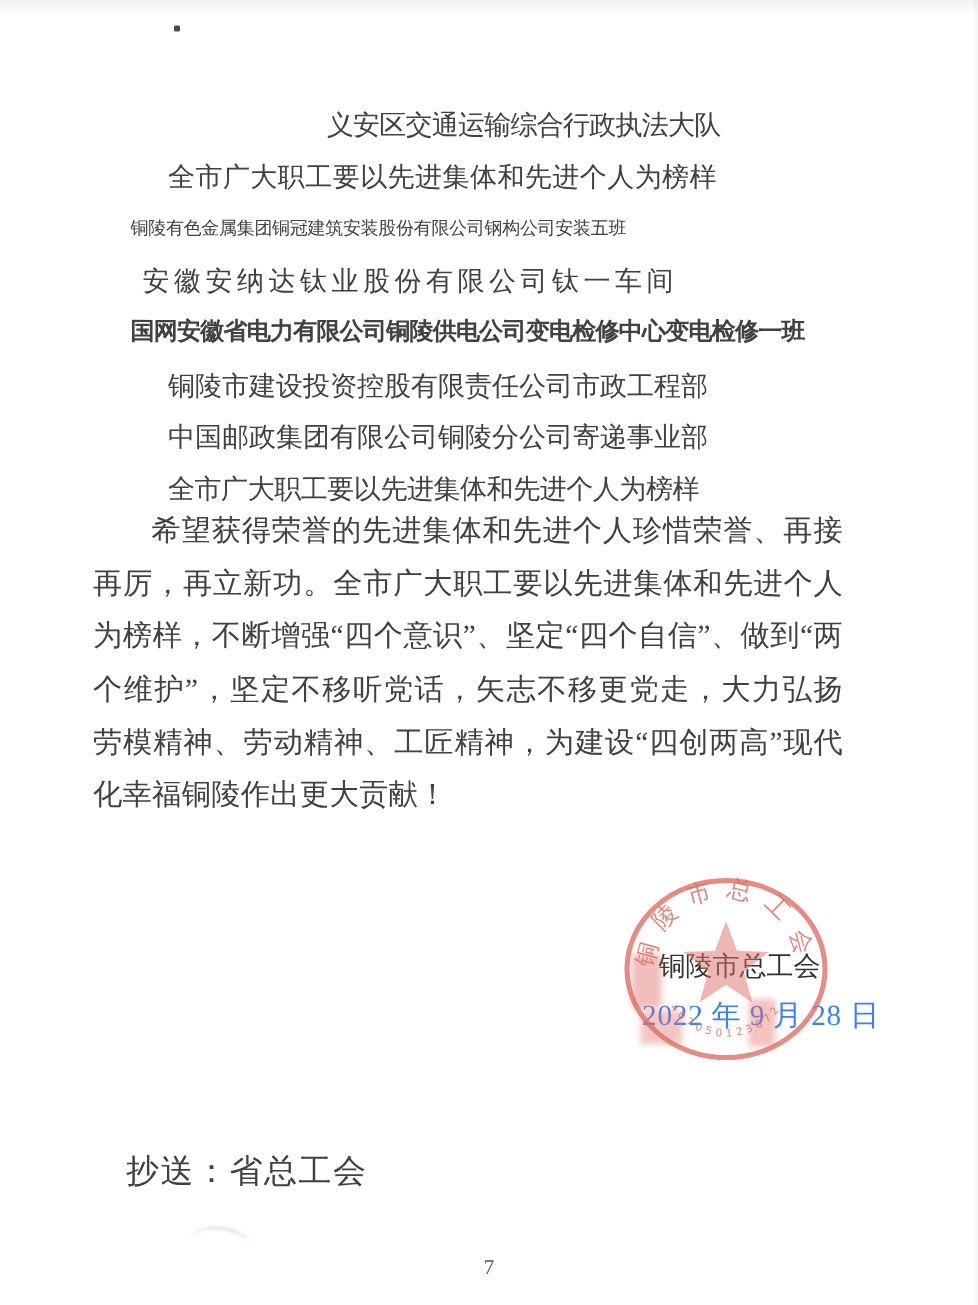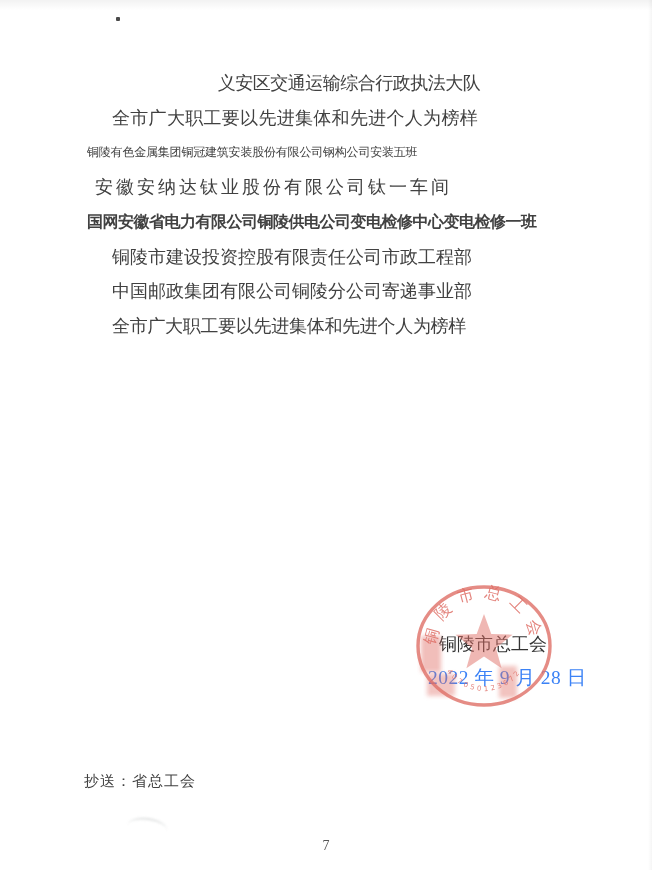--- a/index.html
+++ b/index.html
@@ -58,21 +58,21 @@
     position:absolute;left:439px;top:633px;
     font-size:18px;line-height:22px;color:#333;white-space:nowrap;
   }
   .sig-date{
     position:absolute;left:428px;top:666px;
     font-size:19.5px;line-height:24px;letter-spacing:0.5px;color:#3b82f6;white-space:nowrap;
   }
   
   .cc-line{
     position:absolute;left:84px;top:769px;
-    font-size:15px;line-height:24px;letter-spacing:1px;color:#414141;white-space:nowrap;
+    font-size:22px;line-height:24px;letter-spacing:1px;color:#414141;white-space:nowrap;
   }
   .page-number{
     position:absolute;left:0;right:0;top:838px;text-align:center;
     font-size:14px;color:#555;
   }
   
   .seal{
     position:absolute;left:407px;top:580px;width:155px;height:140px;
     pointer-events:none;
   }
@@ -88,20 +88,21 @@
       <li>义安区交通运输综合行政执法大队</li>
       <li>全市广大职工要以先进集体和先进个人为榜样</li>
       <li>铜陵有色金属集团铜冠建筑安装股份有限公司钢构公司安装五班</li>
       <li>安徽安纳达钛业股份有限公司钛一车间</li>
       <li>国网安徽省电力有限公司铜陵供电公司变电检修中心变电检修一班</li>
       <li>铜陵市建设投资控股有限责任公司市政工程部</li>
       <li>中国邮政集团有限公司铜陵分公司寄递事业部</li>
       <li>全市广大职工要以先进集体和先进个人为榜样</li>
     </ul>
 
+  <div class="closing">希望获得荣誉的先进集体和先进个人珍惜荣誉、再接再厉，再立新功。全市广大职工要以先进集体和先进个人为榜样，不断增强“四个意识”、坚定“四个自信”、做到“两个维护”，坚定不移听党话，矢志不移更党走，大力弘扬劳模精神、劳动精神、工匠精神，为建设“四创两高”现代化幸福铜陵作出更大贡献！</div>
 
   <div class="sig-org">铜陵市总工会</div>
 
   <div class="sig-date">2022 年 9 月 28 日</div>
 
   <svg class="seal" viewBox="0 0 155 140" xmlns="http://www.w3.org/2000/svg">
     <defs>
       <path id="sealArcTop" d="M 31.9 82.4 A 48 48 0 1 1 122.1 82.4" fill="none"></path>
       <path id="sealArcBottom" d="M 36.2 85 A 45 45 0 0 0 117.8 85" fill="none"></path>
     </defs>

